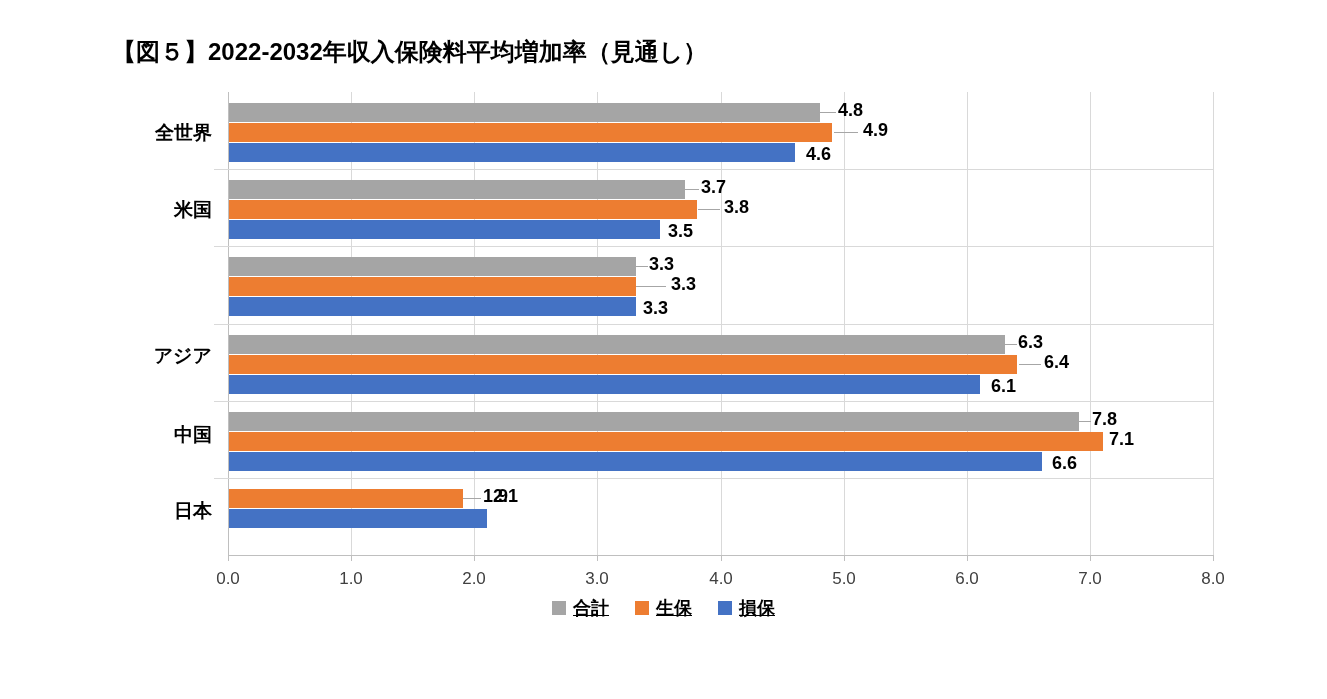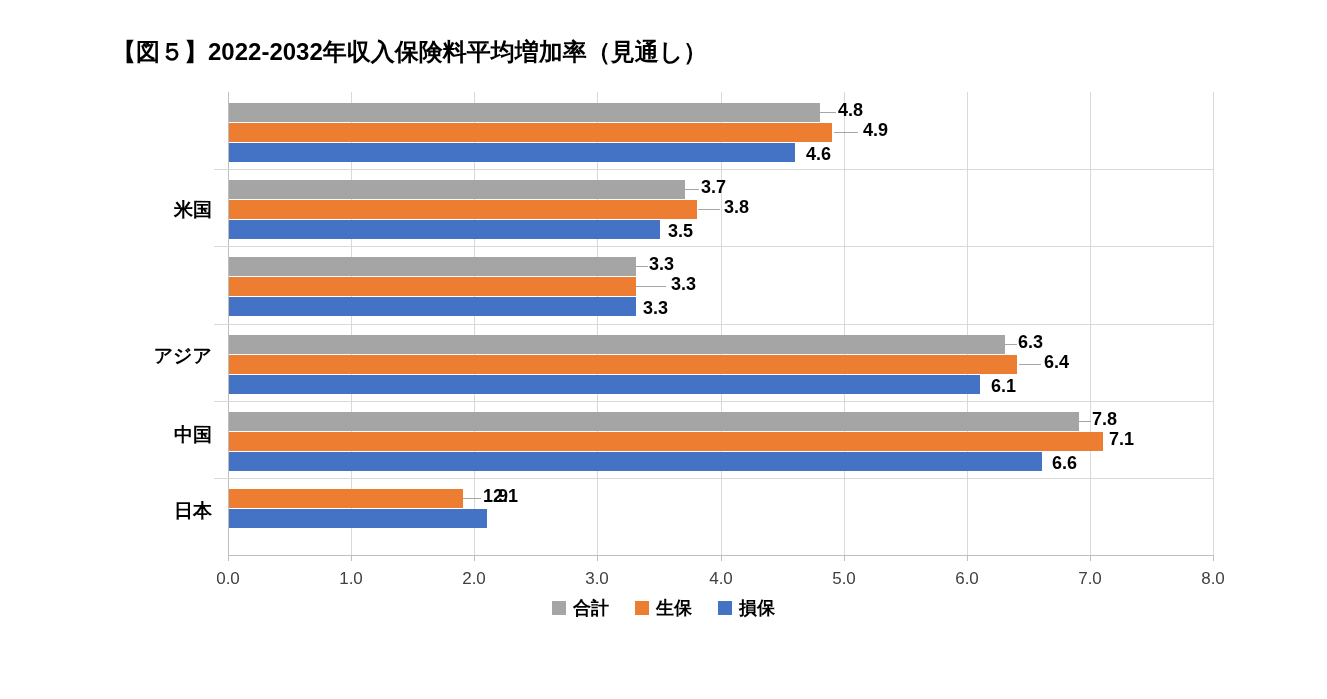--- a/index.html
+++ b/index.html
@@ -126,20 +126,21 @@
     gap: 26px;
     font-size: 18px;
     font-weight: bold;
     color: #000;
   }
   .legend-item {
     display: flex;
     align-items: center;
     gap: 7px;
     white-space: nowrap;
+    text-decoration: underline;
   }
   .swatch {
     width: 14px;
     height: 14px;
     display: inline-block;
   }
   .source {
     position: absolute;
     left: 176px;
     top: 633px;
@@ -238,20 +239,21 @@
     <div class="dlabel" style="left:881px;top:337px">7.1</div>
     <div class="dlabel" style="left:824px;top:361px">6.6</div>
 
     <div class="bar bar-life" style="top:397px;width:234px"></div>
     <div class="bar bar-non" style="top:417px;width:258px"></div>
     <div class="leader" style="left:235px;top:406px;width:18px"></div>
     <div class="dlabel" style="left:255px;top:394px">1.9</div>
     <div class="dlabel" style="left:265px;top:394px">2.1</div>
   </div>
 
+  <div class="catlabel-wrap" style="top:120px">全世界</div>
   <div class="catlabel-wrap" style="top:197px">米国</div>
   <div class="catlabel-wrap" style="top:343px">アジア</div>
   <div class="catlabel-wrap" style="top:422px">中国</div>
   <div class="catlabel-wrap" style="top:498px">日本</div>
 
   <div class="legend">
     <div class="legend-item">
       <span class="swatch" style="background:#a5a5a5"></span>
       <span>合計</span>
     </div>

